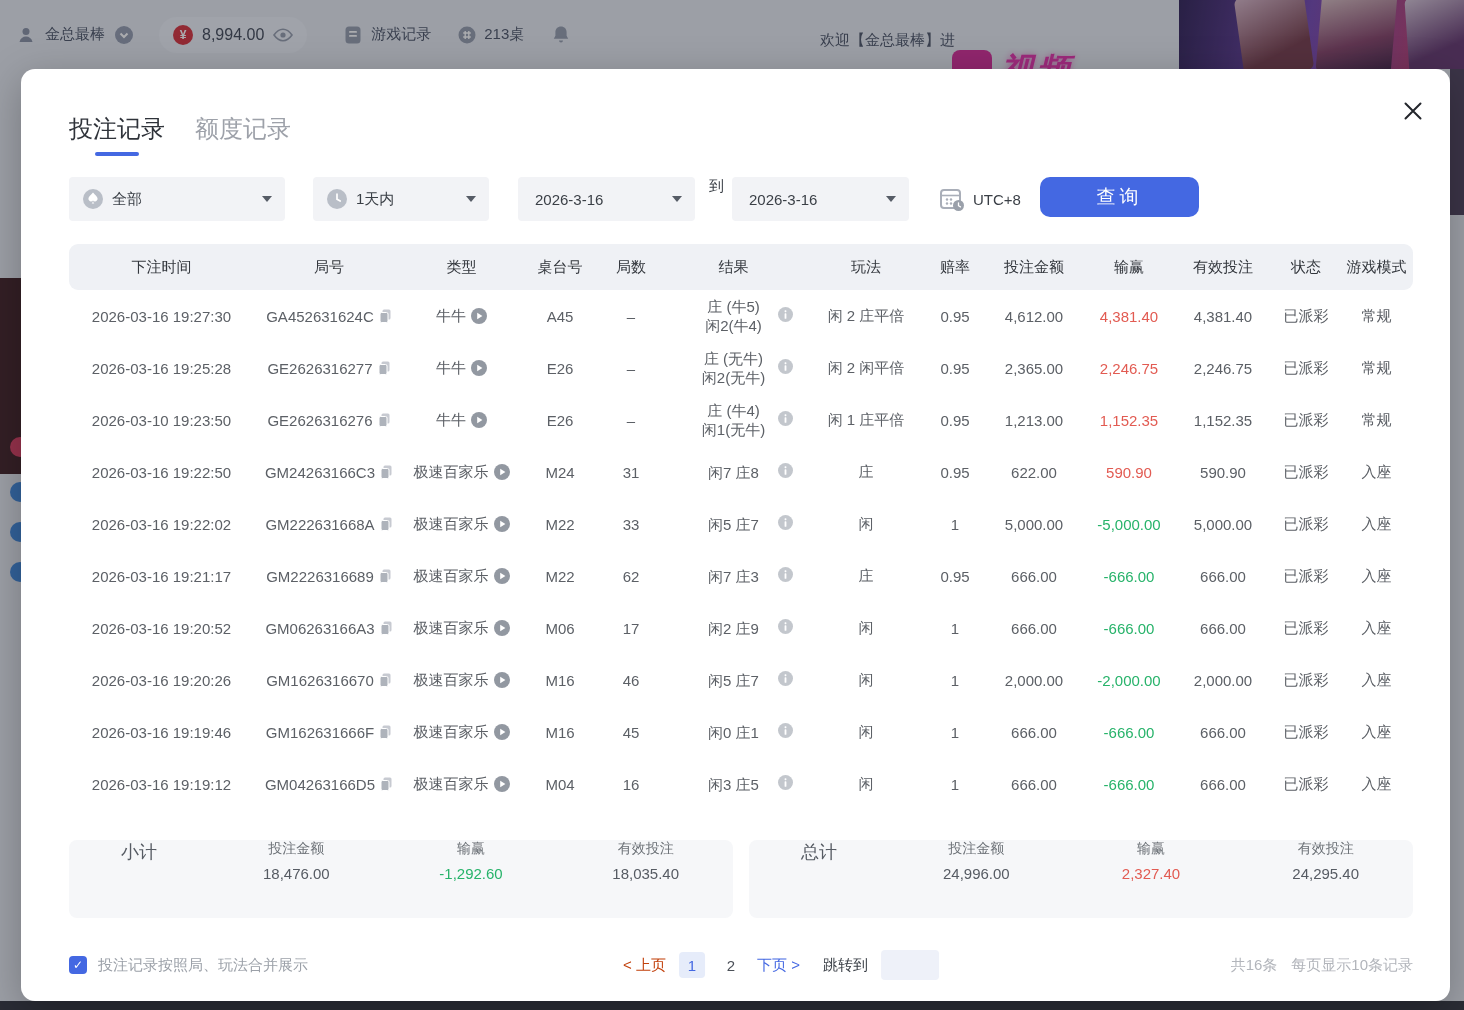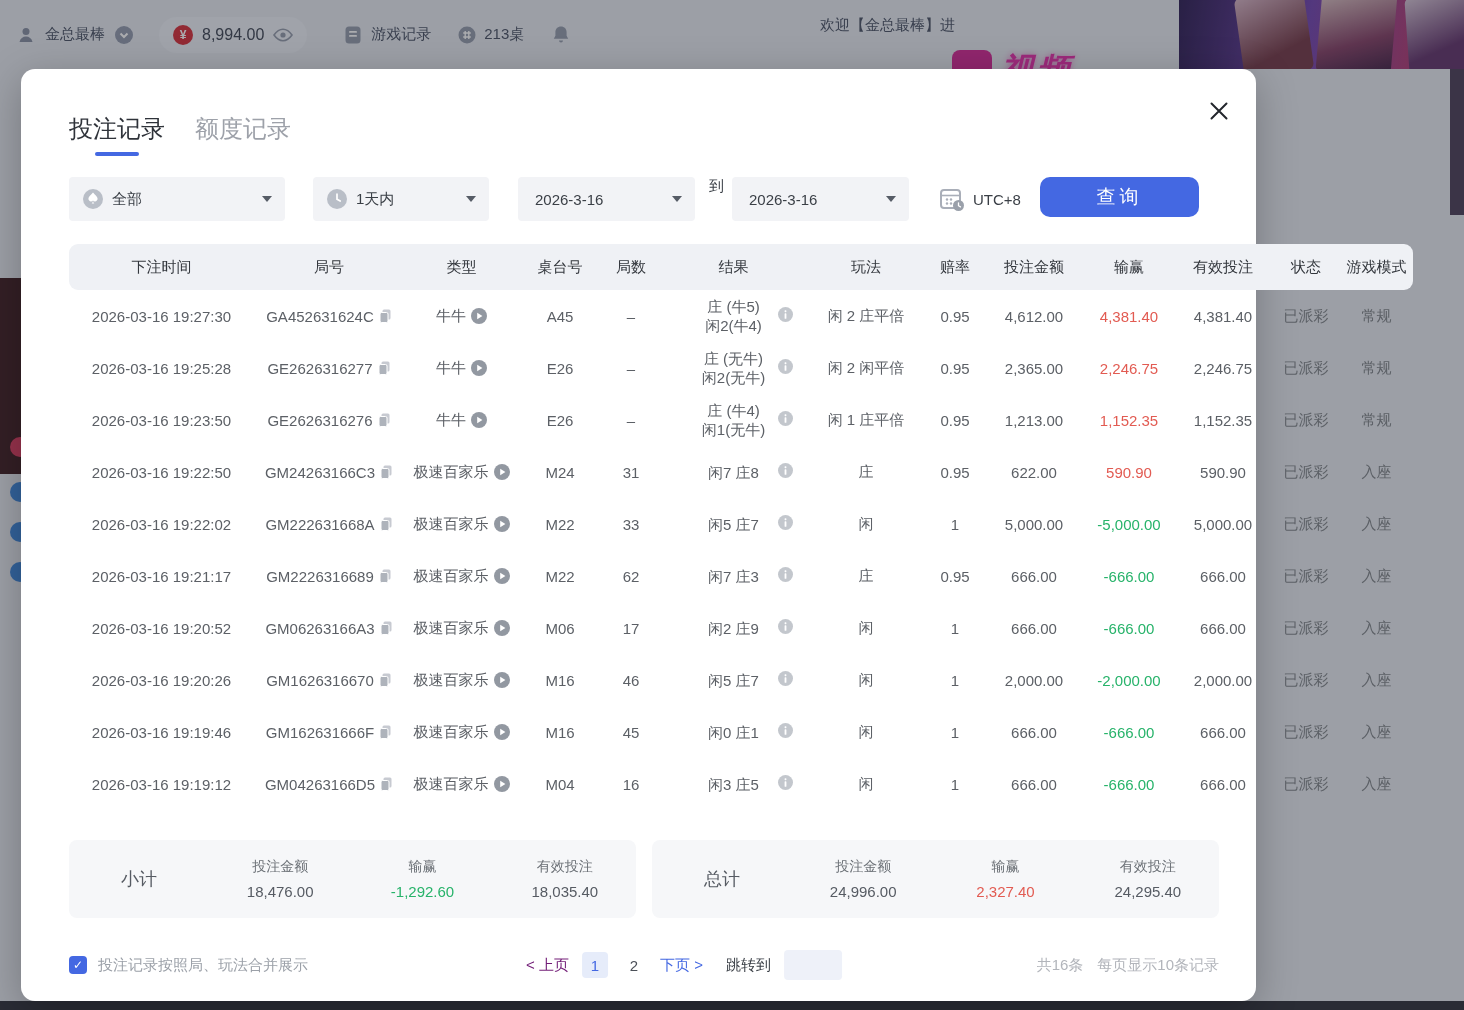--- a/index.html
+++ b/index.html
@@ -14,21 +14,21 @@
   
   .page-layer { position:absolute; inset:0; z-index:1; }
   .topbar { position:absolute; left:0; top:0; width:100%; height:69px;
     display:flex; align-items:center; padding:0 16px; color:#5c6577; font-size:15px; }
   .topbar .lbl { color:#545c6e; }
   .pill { height:36px; border-radius:18px; background:#eef1f7; display:flex; align-items:center;
     gap:9px; padding:0 14px; margin-left:26px; }
   .coin { width:20px; height:20px; border-radius:50%; background:#d93a45; color:#fff;
     font-size:12px; font-weight:bold; display:flex; align-items:center; justify-content:center; }
   .balance { color:#49505e; font-size:16px; font-weight:500; }
-  .welcome { position:absolute; left:820px; top:16px; color:#545c6e; font-size:15px; white-space:nowrap; }
+  .welcome { position:absolute; left:820px; top:31px; color:#545c6e; font-size:15px; white-space:nowrap; }
   .banner { position:absolute; right:0; top:0; width:285px; height:69px; overflow:hidden;
     background:linear-gradient(100deg,#3a2b5e 0%,#7a4fb5 45%,#b2477f 80%,#8f3f74 100%); }
   .banner .card1,.banner .card2,.banner .card3 { position:absolute; border-radius:6px; }
   .card1 { left:60px; top:-6px; width:70px; height:80px; transform:rotate(-8deg);
     background:linear-gradient(160deg,#d9b9c9,#7c4452 70%); }
   .card2 { left:140px; top:-10px; width:75px; height:85px; transform:rotate(5deg);
     background:linear-gradient(160deg,#e7d6d2,#8a4a6e 60%,#40284a); }
   .card3 { left:228px; top:-4px; width:66px; height:78px; transform:rotate(-4deg);
     background:linear-gradient(160deg,#d8c8d8,#6b3f74 65%); }
   .banner-logo { position:absolute; left:1000px; top:48px; font-size:34px; font-weight:bold;
@@ -37,21 +37,21 @@
     border-radius:8px; background:#d6349c; }
   .right-strip-dark { position:absolute; right:0; top:69px; width:14px; height:146px; background:#554a62; }
   .left-image { position:absolute; left:0; top:278px; width:21px; height:196px; background:#4a2a2e; }
   .edge-dot { position:absolute; left:10px; width:20px; height:20px; border-radius:50%; }
   .bottom-strip { position:absolute; left:0; bottom:0; width:100%; height:9px; background:#3c3e46; }
 
   
   .overlay { position:absolute; inset:0; background:rgba(10,12,20,.34); z-index:5; }
 
   
-  .modal { position:absolute; left:21px; top:69px; width:1235px; height:932px; z-index:10;
+  .modal { position:absolute; left:21px; top:69px; width:1429px; height:932px; z-index:10;
     background:#fff; border-radius:14px; padding:0 37px 0 48px;
     box-shadow:0 10px 40px rgba(0,0,0,.25); }
   .close-btn { position:absolute; top:27px; right:22px; width:30px; height:30px;
     display:flex; align-items:center; justify-content:center; cursor:pointer; }
 
   .tabs { display:flex; gap:30px; margin-top:44px; }
   .tab { font-size:24px; color:#9da1a9; cursor:pointer; display:flex; flex-direction:column; align-items:center; }
   .tab.active { color:#2f333a; font-weight:500; }
   .tab .underline { width:44px; height:4px; border-radius:2px; background:var(--accent);
     margin-top:7px; visibility:hidden; }
@@ -92,35 +92,35 @@
   .cell-result { position:relative; }
   .res-lines { text-align:center; line-height:19px; }
   .cell-result .info-ic { position:absolute; right:13px; top:50%; transform:translateY(-50%); cursor:pointer; }
   .red { color:var(--red) !important; }
   .green { color:var(--green) !important; }
   .copy-ic, .play-ic { cursor:pointer; display:inline-flex; }
 
   
   .summaries { display:flex; gap:16px; margin-top:30px; }
   .sum-panel { width:664px; height:78px; background:#f6f7f9; border-radius:8px;
-    display:flex; align-items:center; }
+    display:flex; }
   .sum-label { flex:0 0 140px; text-align:center; font-size:18px; color:#565b63; }
   .sum-col { flex:1; text-align:center; }
   .sum-col .t { font-size:14px; color:#6b7076; }
   .sum-col .v { font-size:15px; color:#565b63; margin-top:7px; }
 
   
   .mfooter { position:relative; margin-top:31px; height:32px; display:flex; align-items:center; }
   .merge { display:flex; align-items:center; gap:11px; }
   .checkbox { width:18px; height:18px; border-radius:4px; background:var(--accent); color:#fff;
     display:flex; align-items:center; justify-content:center; font-size:12px; cursor:pointer; }
   .merge-label { color:#9ba0a8; font-size:15px; }
   .pager { position:absolute; left:50%; transform:translateX(-50%); margin-left:40px;
     display:flex; align-items:center; gap:13px; font-size:15px; }
-  .pg-prev { color:#701a75; cursor:pointer; }
+  .pg-prev { color:#c2410c; cursor:pointer; }
   .pg-num { min-width:26px; height:26px; display:flex; align-items:center; justify-content:center;
     color:#4b5058; cursor:pointer; border-radius:4px; }
   .pg-num.active { background:#e6ecfa; color:var(--accent); }
   .pg-next { color:var(--accent); cursor:pointer; }
   .jump-label { color:#3a3f46; margin-left:10px;text-align:center; }
   .jump-input { width:58px; height:30px; background:#eef1f9; border:none; border-radius:4px; }
   .count-info { position:absolute; right:0; color:#b2b5bb; font-size:15px; display:flex; gap:14px; }
 </style>
 </head>
 <body>
@@ -357,21 +357,21 @@
       <div>闲 2 闲平倍</div>
       <div>0.95</div>
       <div>2,365.00</div>
       <div class="red">2,246.75</div>
       <div>2,246.75</div>
       <div>已派彩</div>
       <div>常规</div>
     </div>
 
     <div class="grid-row trow">
-      <div>2026-03-16 19:23:50</div>
+      <div>2026-03-10 19:23:50</div>
       <div class="cell-round">
         <span>GE2626316276</span>
         <span class="copy-ic">
           <svg width="13" height="14" viewBox="0 0 13 14">
                 <rect x="3.5" y="0.5" width="8" height="10" rx="1.5" fill="#c7cad1"></rect>
                 <rect x="1" y="3.5" width="8" height="10" rx="1.5" fill="#aeb3bb" stroke="#fff" stroke-width="1"></rect>
               </svg>
         </span>
       </div>
       <div>

